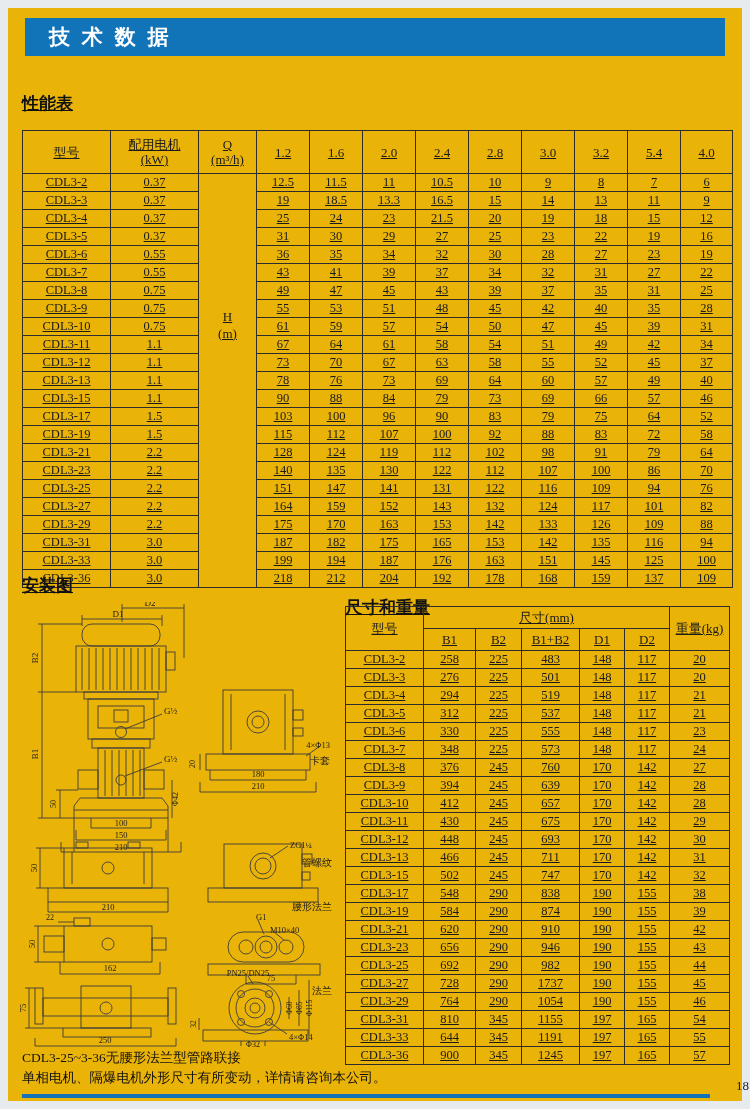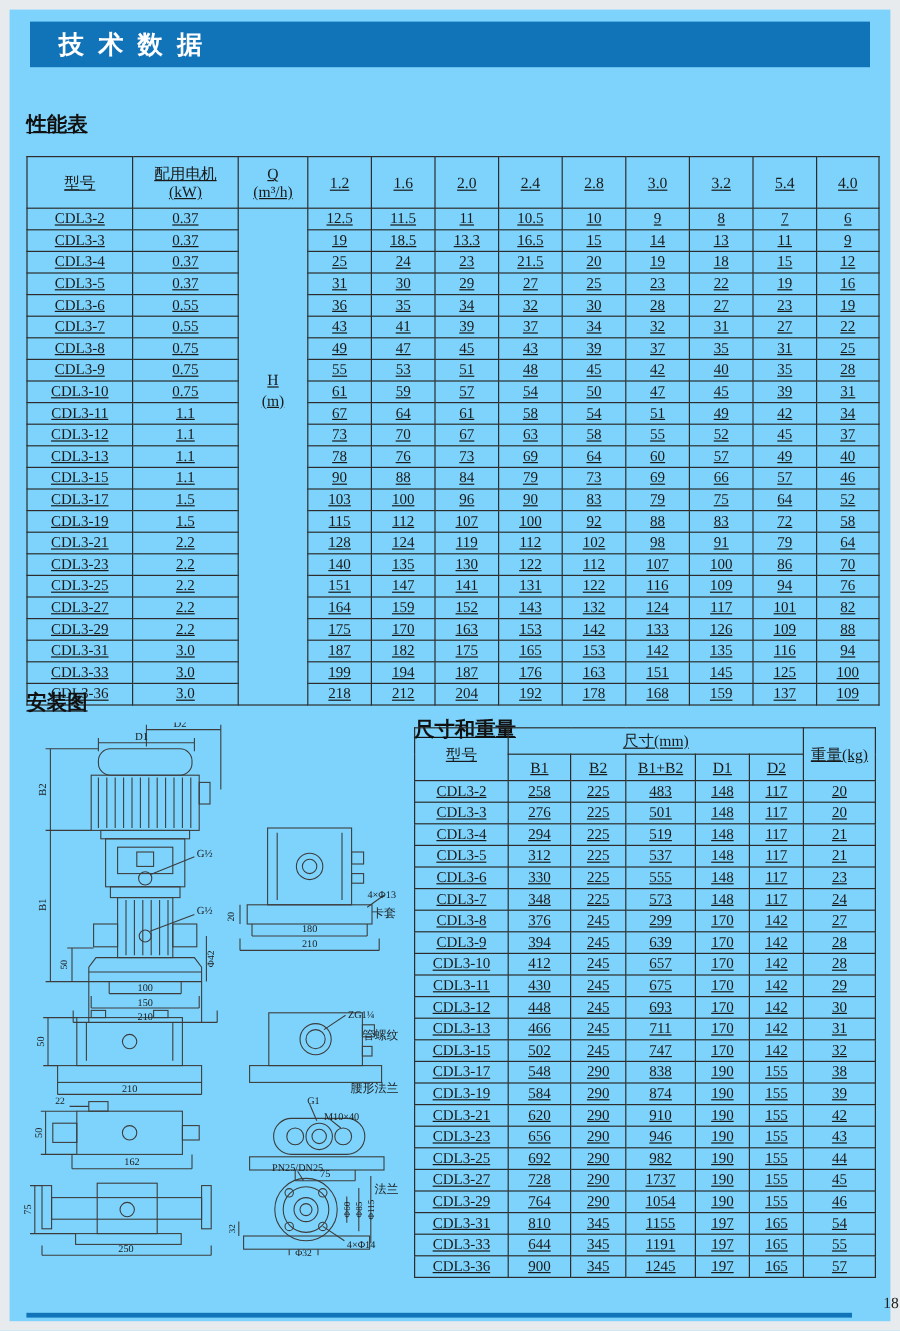--- a/index.html
+++ b/index.html
@@ -1,18 +1,18 @@
 <!DOCTYPE html>
 <html><head>
 <meta charset="utf-8">
 <style>
   html,body{margin:0;padding:0;}
   body{width:750px;height:1109px;background:#e7ebee;position:relative;overflow:hidden;
        font-family:"Liberation Serif",serif;color:#1a1a1a;}
-  .page{position:absolute;left:8px;top:8px;width:734px;height:1093px;background:#7dd3fc;}
+  .page{position:absolute;left:8px;top:8px;width:734px;height:1093px;background:#eab308;}
   .header-bar{position:absolute;left:17px;top:10px;width:700px;height:38px;background:#1173b8;
        color:#fff;display:flex;align-items:center;padding-left:24px;box-sizing:border-box;
        font-family:"Liberation Sans",sans-serif;font-weight:bold;font-size:21px;letter-spacing:3px;}
   .section-heading{position:absolute;font-family:"Liberation Sans",sans-serif;font-weight:bold;
        font-size:17px;color:#111;text-decoration:underline;}
   #perf-heading{left:14px;top:84px;}
   #install-heading{left:14px;top:566px;}
   #dims-heading{left:337px;top:588px;}
   table{border-collapse:collapse;table-layout:fixed;text-decoration:underline;}
   td,th{border:1px solid #2d2d2d;text-align:center;vertical-align:middle;padding:0;
@@ -700,21 +700,21 @@
           <td>225</td>
           <td>573</td>
           <td>148</td>
           <td>117</td>
           <td>24</td>
         </tr>
         <tr>
           <td class="model-cell">CDL3-8</td>
           <td>376</td>
           <td>245</td>
-          <td>299</td>
+          <td>760</td>
           <td>170</td>
           <td>142</td>
           <td>27</td>
         </tr>
         <tr>
           <td class="model-cell">CDL3-9</td>
           <td>394</td>
           <td>245</td>
           <td>639</td>
           <td>170</td>
@@ -852,17 +852,21 @@
           <td>900</td>
           <td>345</td>
           <td>1245</td>
           <td>197</td>
           <td>165</td>
           <td>57</td>
         </tr>
       </tbody>
   </table>
 
+  <div class="notes">
+    <div>CDL3-25~3-36无腰形法兰型管路联接</div>
+    <div>单相电机、隔爆电机外形尺寸有所变动，详情请咨询本公司。</div>
+  </div>
 
   <div class="bottom-rule"></div>
 </div>
 
 <div class="page-number">18</div>
 
 </body></html>

